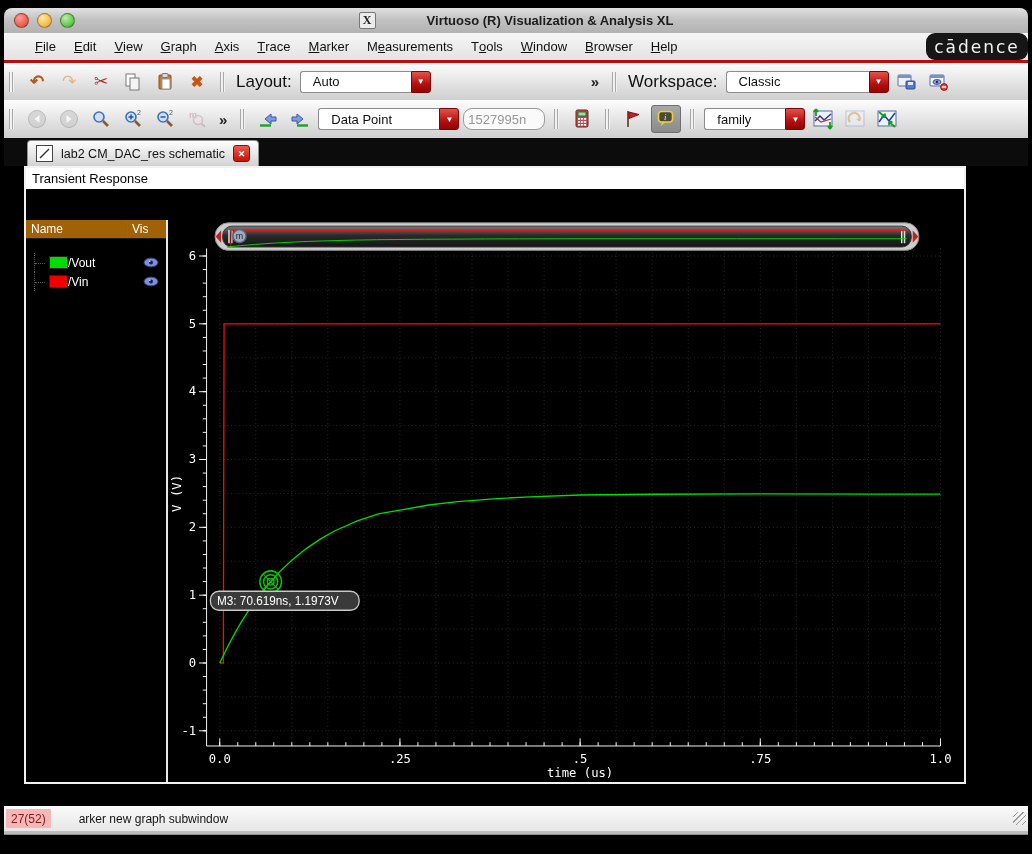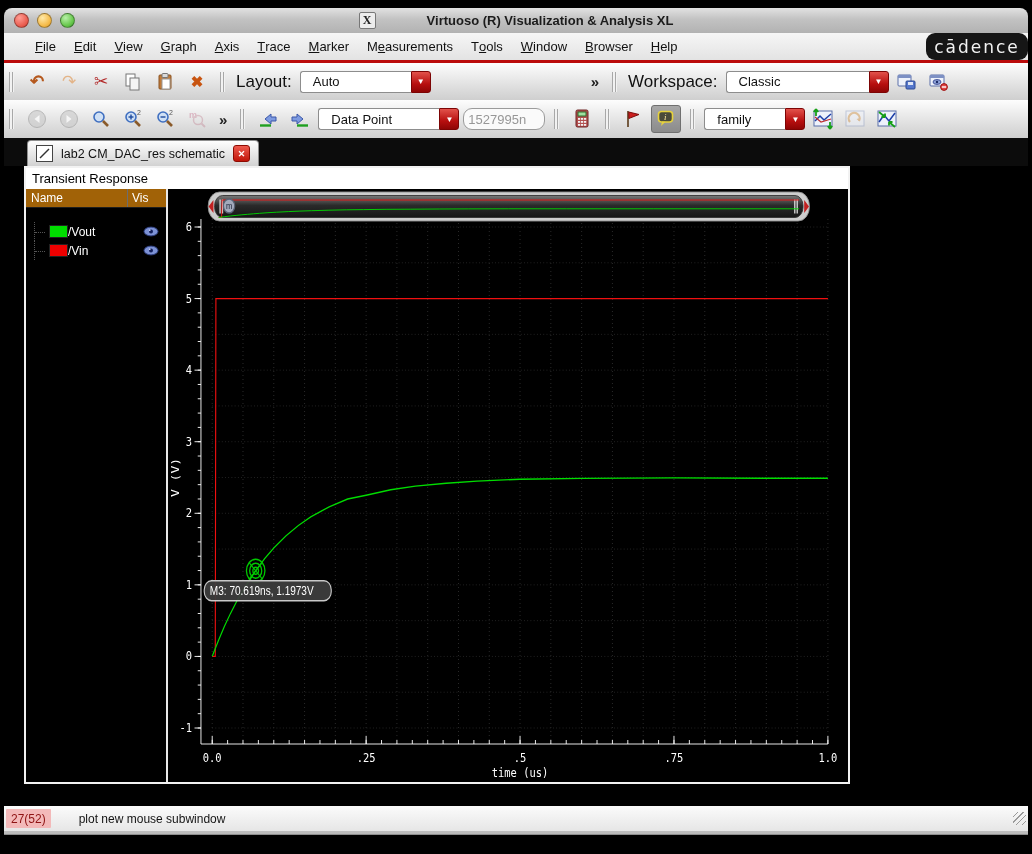--- a/index.html
+++ b/index.html
@@ -52,22 +52,22 @@
   
   #tabbar{top:138px;left:4px;width:1024px;height:28px;background:#0c0c0c;display:flex;align-items:flex-end;}
   #tab-active{margin-left:23px;height:25px;display:flex;align-items:center;gap:8px;padding:0 8px;
     background:linear-gradient(#fefefe,#d2d2d2);border:1px solid #8f8f8f;border-bottom:none;
     border-radius:4px 4px 0 0;font-size:12.5px;color:#111;}
   #tab-icon{width:15px;height:15px;background:#fff;border:1px solid #444;display:block;}
   #tab-close{width:15px;height:15px;border-radius:3px;background:linear-gradient(#ee5a4e,#c01408);
     border:1px solid #8d0b02;color:#fff;font-size:9px;font-weight:bold;display:flex;
     align-items:center;justify-content:center;}
   
-  #frame{top:166px;left:24px;width:826px;height:618px;background:#000;
-    border:2px solid #f2f2f2;box-sizing:border-box;display:flex;flex-direction:column;}
+  #frame{top:166px;left:24px;width:942px;height:618px;background:#000;
+    border:2px solid #f2f2f2;box-sizing:border-box;display:flex;flex-direction:column;gap:31px;}
   #graph-title{height:21px;background:#fff;color:#000;font-size:13px;display:flex;
     align-items:center;padding-left:6px;flex:0 0 auto;}
   #frame-body{flex:1;display:flex;min-height:0;}
   #legend{width:140px;flex:0 0 auto;background:#000;color:#fff;font-size:12px;}
   #legend-header{height:18px;background:#a16207;display:flex;border-bottom:1px solid #1e1e1e;}
   #legend-header .hname{flex:1;padding-left:5px;border-right:1px solid #6d6d6d;display:flex;align-items:center;}
   #legend-header .hvis{width:34px;padding-left:4px;display:flex;align-items:center;}
   #legend-rows{margin-top:14px;}
   .legend-row{height:19px;display:flex;align-items:center;}
   .tree-stub{width:14px;height:100%;margin-left:8px;border-left:1px dotted #555;position:relative;}
@@ -551,15 +551,15 @@
 </div>
 
 <div id="mousebar" class="abs">
   <div class="mgrip"></div>
   <span id="mouse-left">mouse L:</span>
   <span id="mouse-mid">M:</span>
   <span id="mouse-right">R:</span>
 </div>
 <div id="statusbar" class="abs">
   <div id="status-counter">27(52)</div>
-  <div id="status-msg">plot new mouse subwindow</div>
+  <div id="status-msg">arker new graph subwindow</div>
 </div>
 <div id="resize-grip" class="abs"></div>
 
 </body></html>

